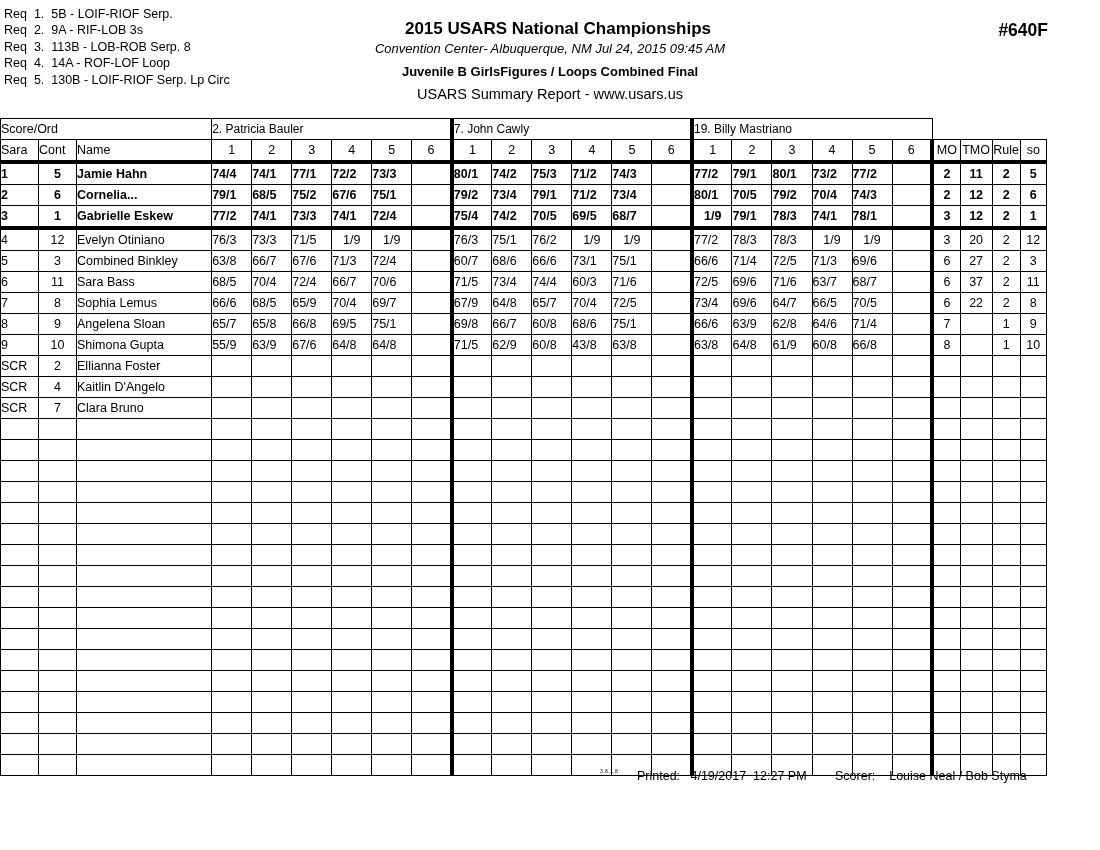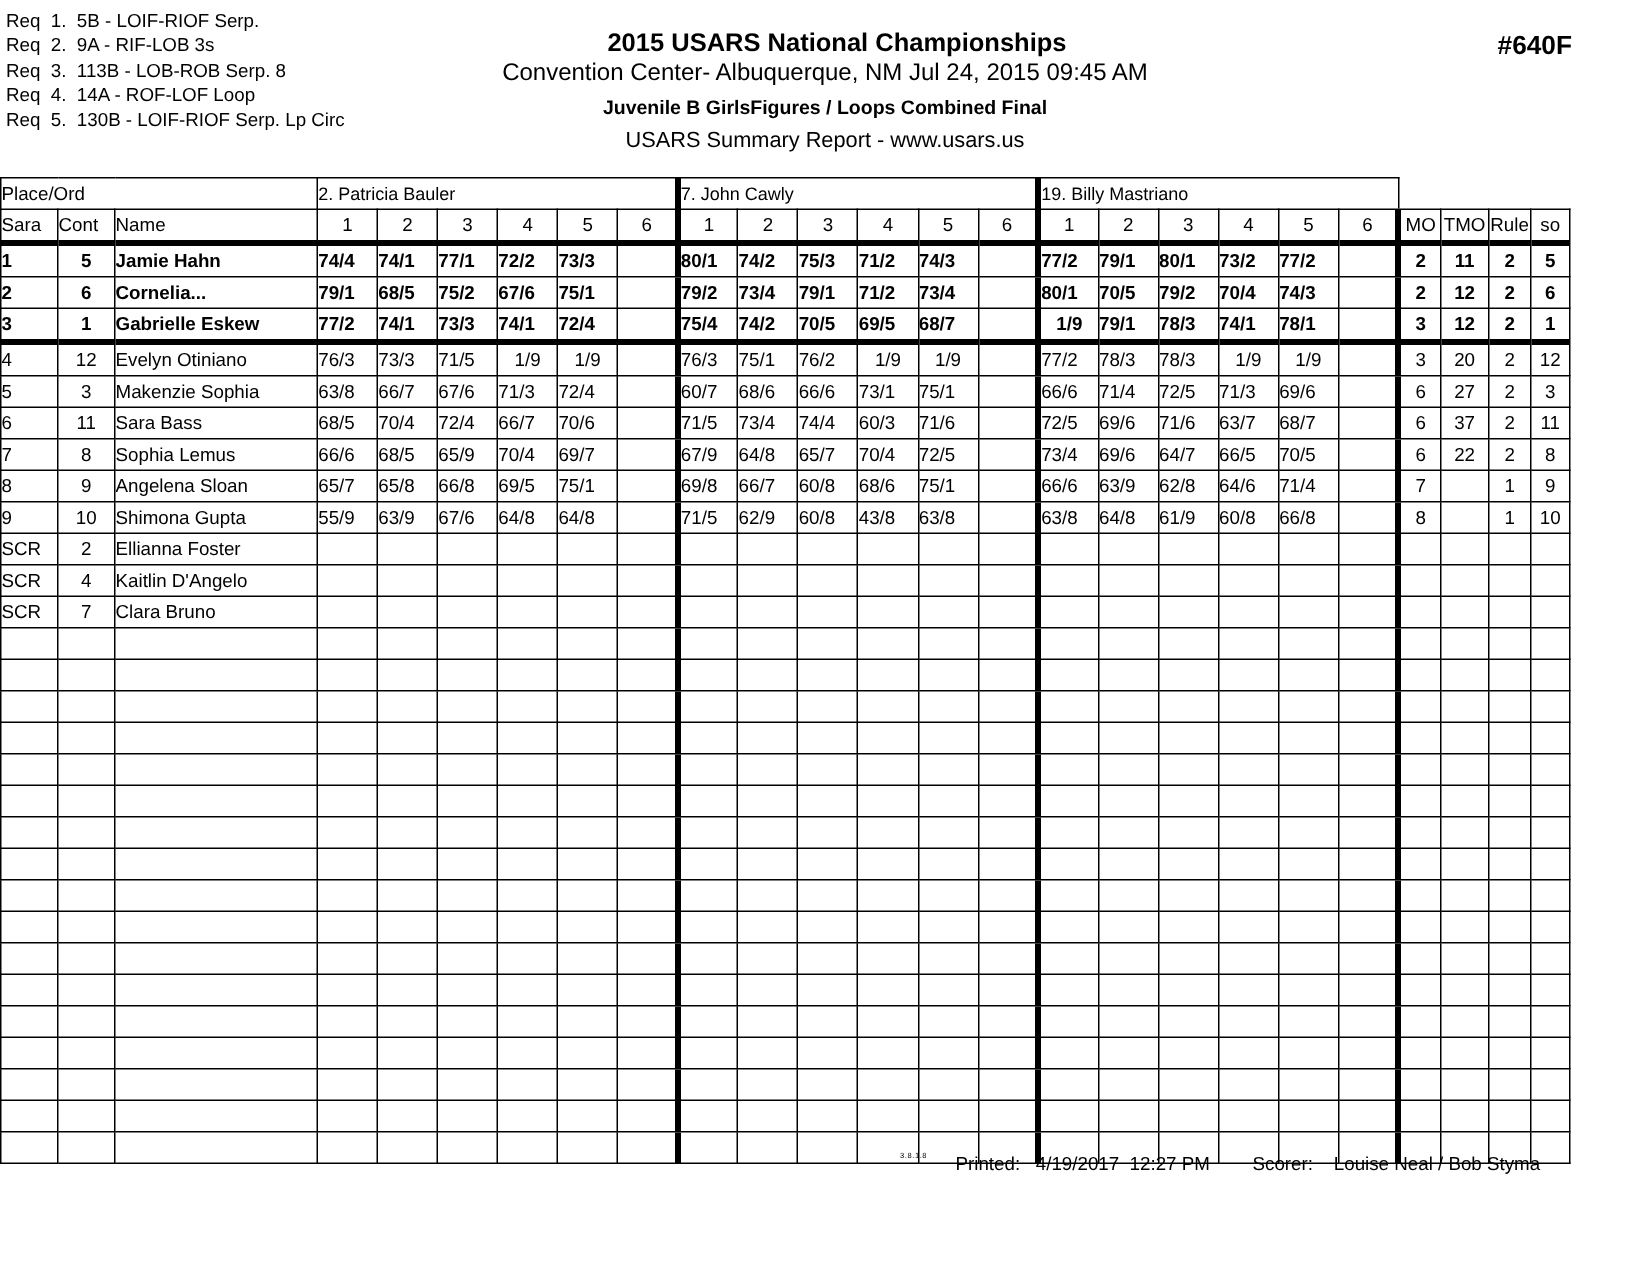--- a/index.html
+++ b/index.html
@@ -40,22 +40,23 @@
     width: 1100px;
   }
   #title-main {
     font-size: 17px;
     font-weight: bold;
     line-height: 21px;
     letter-spacing: 0px;
     margin-left: 16px;
   }
   #title-venue {
-    font-size: 16px;
+    font-size: 13px;
     line-height: 20px;
+    font-style: italic;
   }
   #title-event {
     font-size: 13px;
     font-weight: bold;
     line-height: 25px;
   }
   #title-report {
     font-size: 14.5px;
     line-height: 21px;
   }
@@ -192,21 +193,21 @@
     <col span="6" style="width:40px">
     <col span="6" style="width:40px">
     <col span="6" style="width:40px">
     <col style="width:28px">
     <col style="width:32px">
     <col style="width:28px">
     <col style="width:26px">
   </colgroup>
   <tbody id="grid-body">
       <tr class="band-row">
-        <td id="score-ord-label" colspan="3">Place/Ord</td>
+        <td id="score-ord-label" colspan="3">Score/Ord</td>
         <td class="judge-name thickR" colspan="6">2.  Patricia Bauler</td>
         <td class="judge-name thickR" colspan="6">7.  John Cawly</td>
         <td class="judge-name" colspan="6">19.  Billy Mastriano</td>
         <td class="blank-cell"></td>
         <td class="blank-cell"></td>
         <td class="blank-cell"></td>
         <td class="blank-cell"></td>
       </tr>
       <tr class="colhead">
         <td class="lbl-left">Sara</td>
@@ -339,21 +340,21 @@
         <td class="c-score centered">1/9</td>
         <td class="c-score thickR"></td>
         <td class="c-sum">3</td>
         <td class="c-sum">20</td>
         <td class="c-sum">2</td>
         <td class="c-sum">12</td>
       </tr>
       <tr class="data-row">
         <td class="c-place">5</td>
         <td class="c-cont">3</td>
-        <td class="c-name">Makenzie Sophia</td>
+        <td class="c-name">Combined Binkley</td>
         <td class="c-score">63/8</td>
         <td class="c-score">66/7</td>
         <td class="c-score">67/6</td>
         <td class="c-score">71/3</td>
         <td class="c-score">72/4</td>
         <td class="c-score thickR"></td>
         <td class="c-score">60/7</td>
         <td class="c-score">68/6</td>
         <td class="c-score">66/6</td>
         <td class="c-score">73/1</td>

